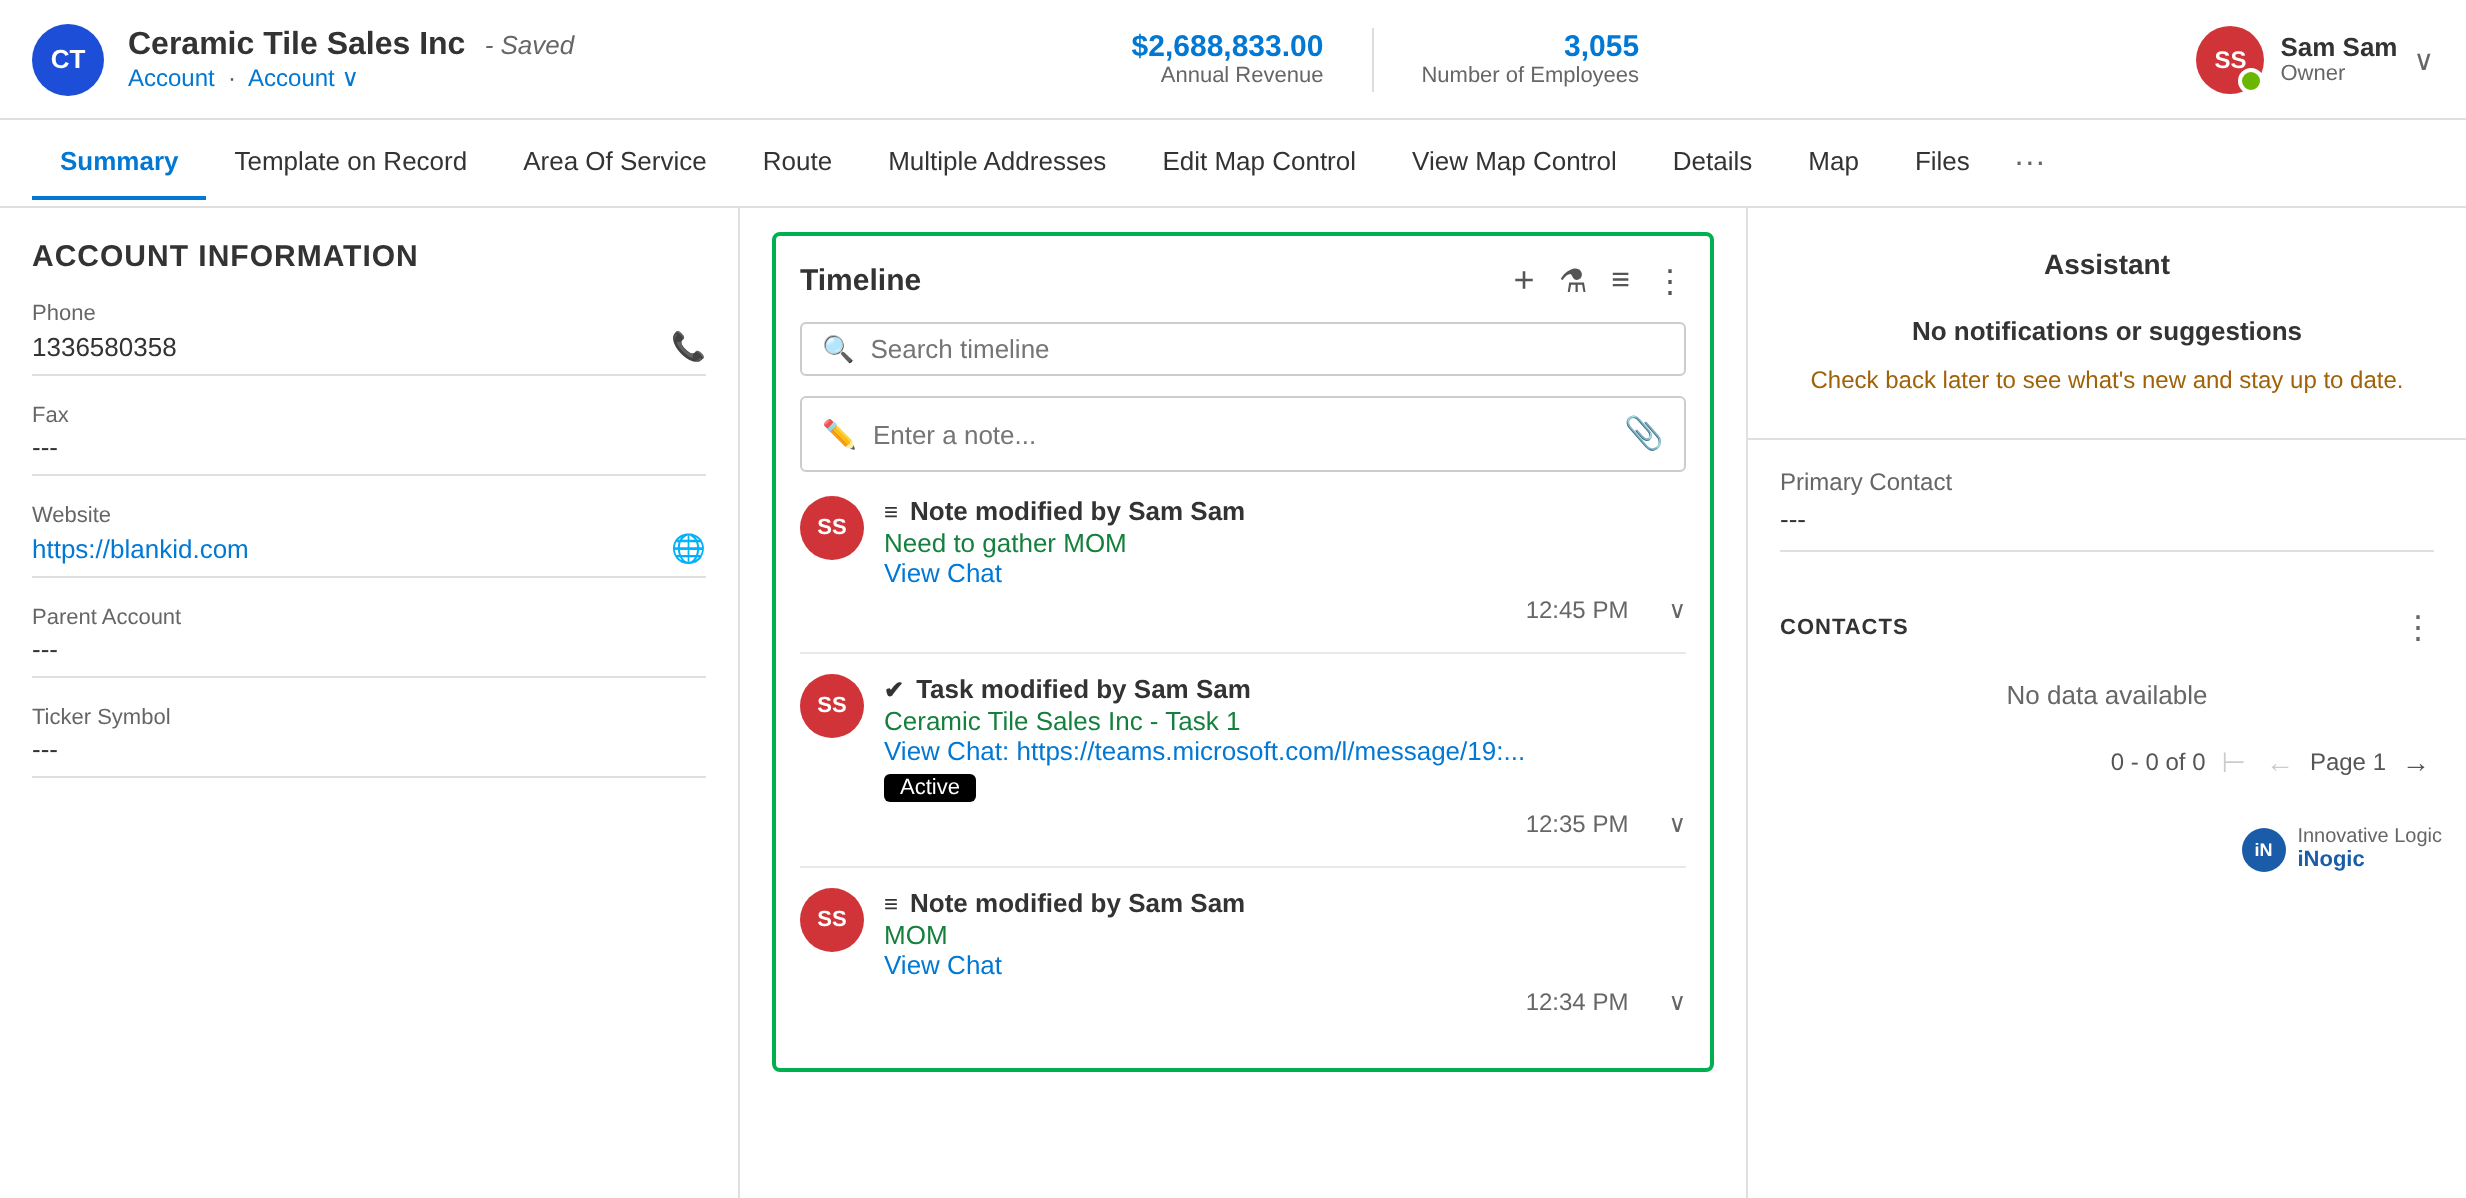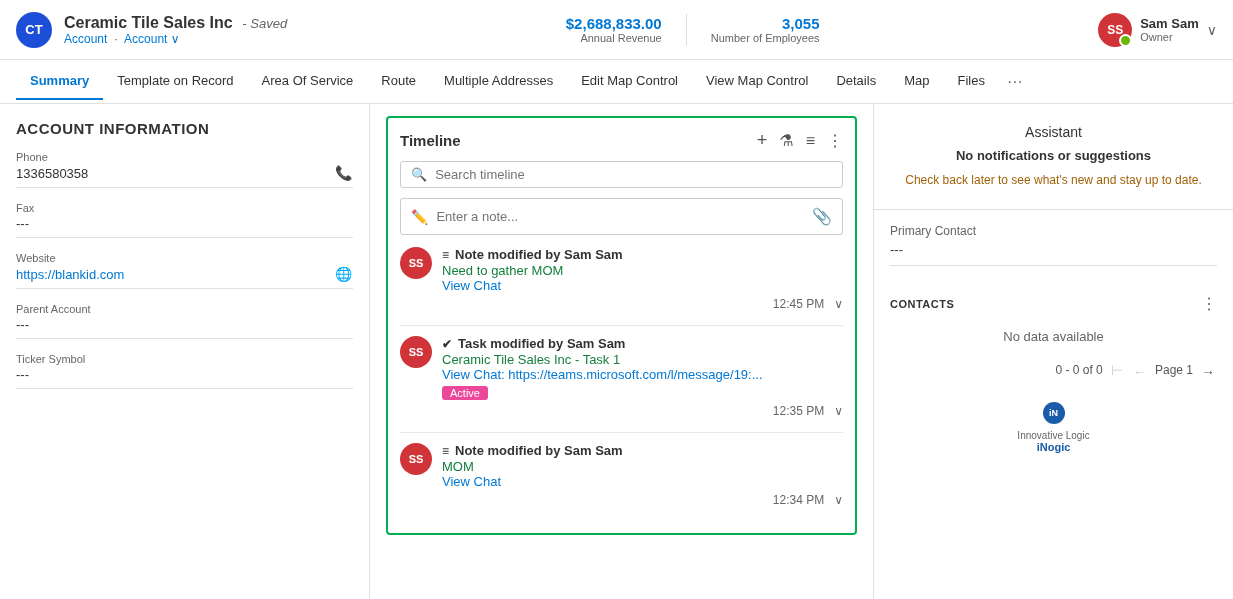--- a/index.html
+++ b/index.html
@@ -152,45 +152,45 @@
     .tl-avatar {
       width: 32px; height: 32px; border-radius: 50%;
       background: #d13438; color: #fff;
       display: flex; align-items: center; justify-content: center;
       font-size: 11px; font-weight: 700; flex-shrink: 0;
     }
     .tl-content { flex: 1; }
     .tl-title { font-size: 13px; font-weight: 600; display: flex; align-items: center; gap: 6px; }
     .tl-body { font-size: 13px; color: #15803d; margin-top: 1px; }
     .tl-link { font-size: 13px; color: #0078d4; cursor: pointer; }
-    .tl-meta { display: flex; align-items: center; justify-content: flex-end; gap: 10px; margin-top: 4px; font-size: 12px; color: #666; }
+    .tl-meta { display: flex; align-items: center; justify-content: flex-end; gap: 20px; margin-top: 4px; font-size: 12px; color: #666; }
     .tl-separator { border: none; border-top: 1px solid #e8e8e8; margin: 10px 0; }
     .badge-active {
       display: inline-block;
-      background: #ec4899;
+      background: #000000;
       color: #fff;
       font-size: 11px;
       padding: 1px 8px;
       border-radius: 3px;
       margin-top: 4px;
     }
 
     
     .right-panel {
       width: 360px;
       border-left: 1px solid #e0e0e0;
       overflow-y: auto;
       flex-shrink: 0;
     }
     .assistant-section {
       padding: 20px 16px;
       border-bottom: 1px solid #e0e0e0;
       text-align: center;
     }
-    .assistant-title { font-size: 14px; font-weight: 400; margin-bottom: 8px; }
+    .assistant-title { font-size: 14px; font-weight: 700; margin-bottom: 18px; }
     .assistant-desc { font-size: 12px; color: #a16207; line-height: 1.5; }
     .right-field-section { padding: 14px 16px; }
     .right-field-label { font-size: 12px; color: #666; margin-bottom: 4px; }
     .right-field-value { font-size: 13px; color: #333; border-bottom: 1px solid #e0e0e0; padding-bottom: 8px; }
     .contacts-section { padding: 14px 16px; }
     .contacts-header {
       display: flex; align-items: center; justify-content: space-between;
       margin-bottom: 12px;
     }
     .contacts-title { font-size: 11px; font-weight: 700; letter-spacing: 0.5px; }
@@ -410,21 +410,21 @@
       <div class="contacts-empty">No data available</div>
       <div class="contacts-pagination">
         <span>0 - 0 of 0</span>
         <span class="page-btn disabled">⊢</span>
         <span class="page-btn disabled">←</span>
         <span>Page 1</span>
         <span class="page-btn">→</span>
       </div>
     </div>
 
-    <div style="text-align:center; padding: 8px 12px; font-size:11px; color:#888; display:flex; align-items:center; justify-content:flex-end; gap:6px;flex-direction:column;">
+    <div style="text-align:left; padding: 8px 12px; font-size:11px; color:#888; display:flex; align-items:center; justify-content:flex-end; gap:6px;">
       <div style="width:22px;height:22px;border-radius:50%;background:#1a5ca8;display:flex;align-items:center;justify-content:center;">
         <span style="color:#fff;font-size:9px;font-weight:700;">iN</span>
       </div>
       <div>
         <div style="font-size:10px;color:#666;">Innovative Logic</div>
         <div style="font-size:11px;font-weight:600;color:#1a5ca8;">iNogic</div>
       </div>
     </div>
   </div>
 

